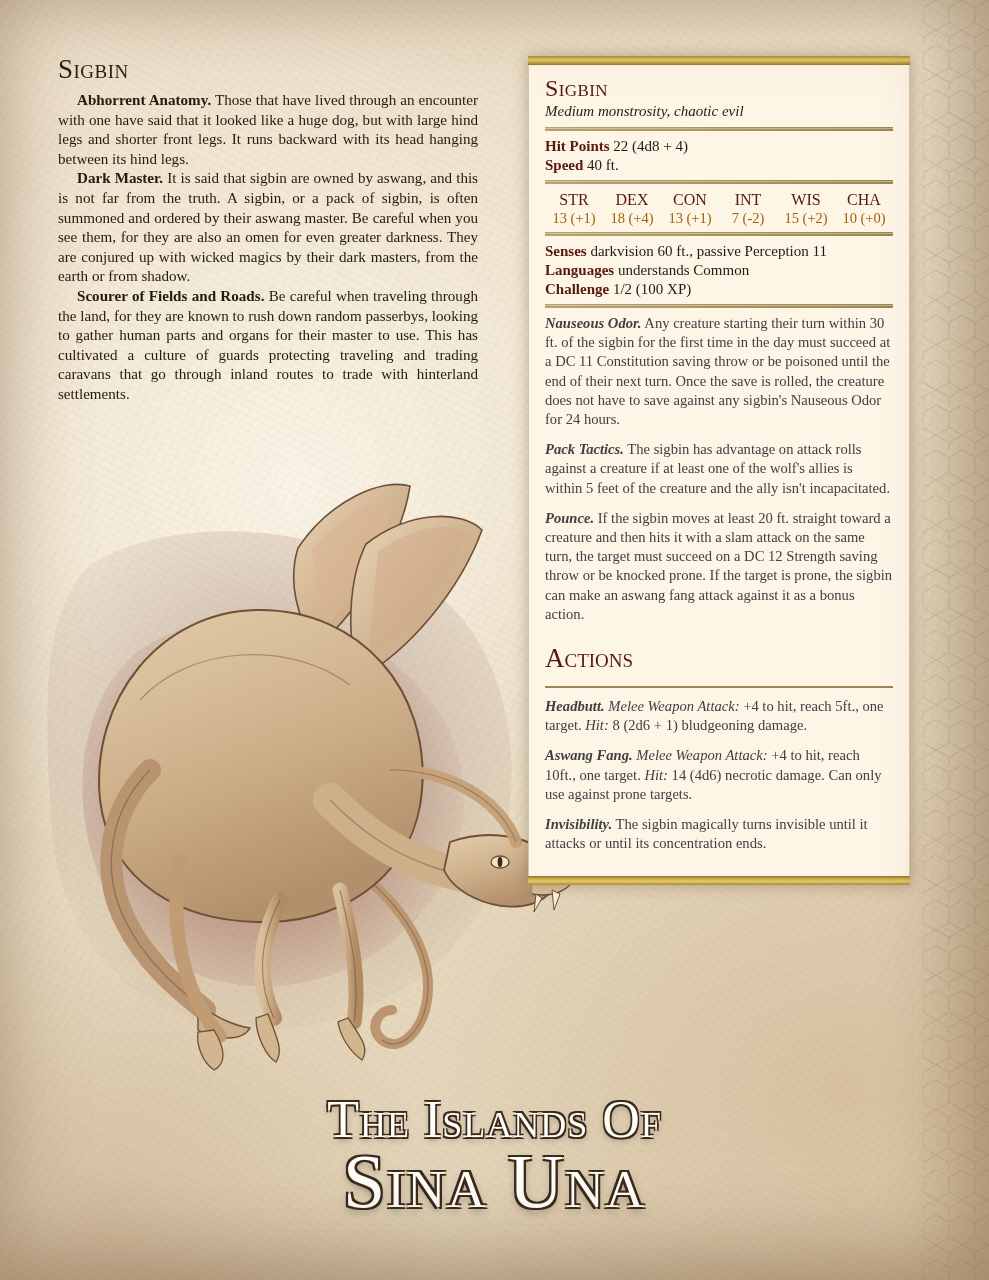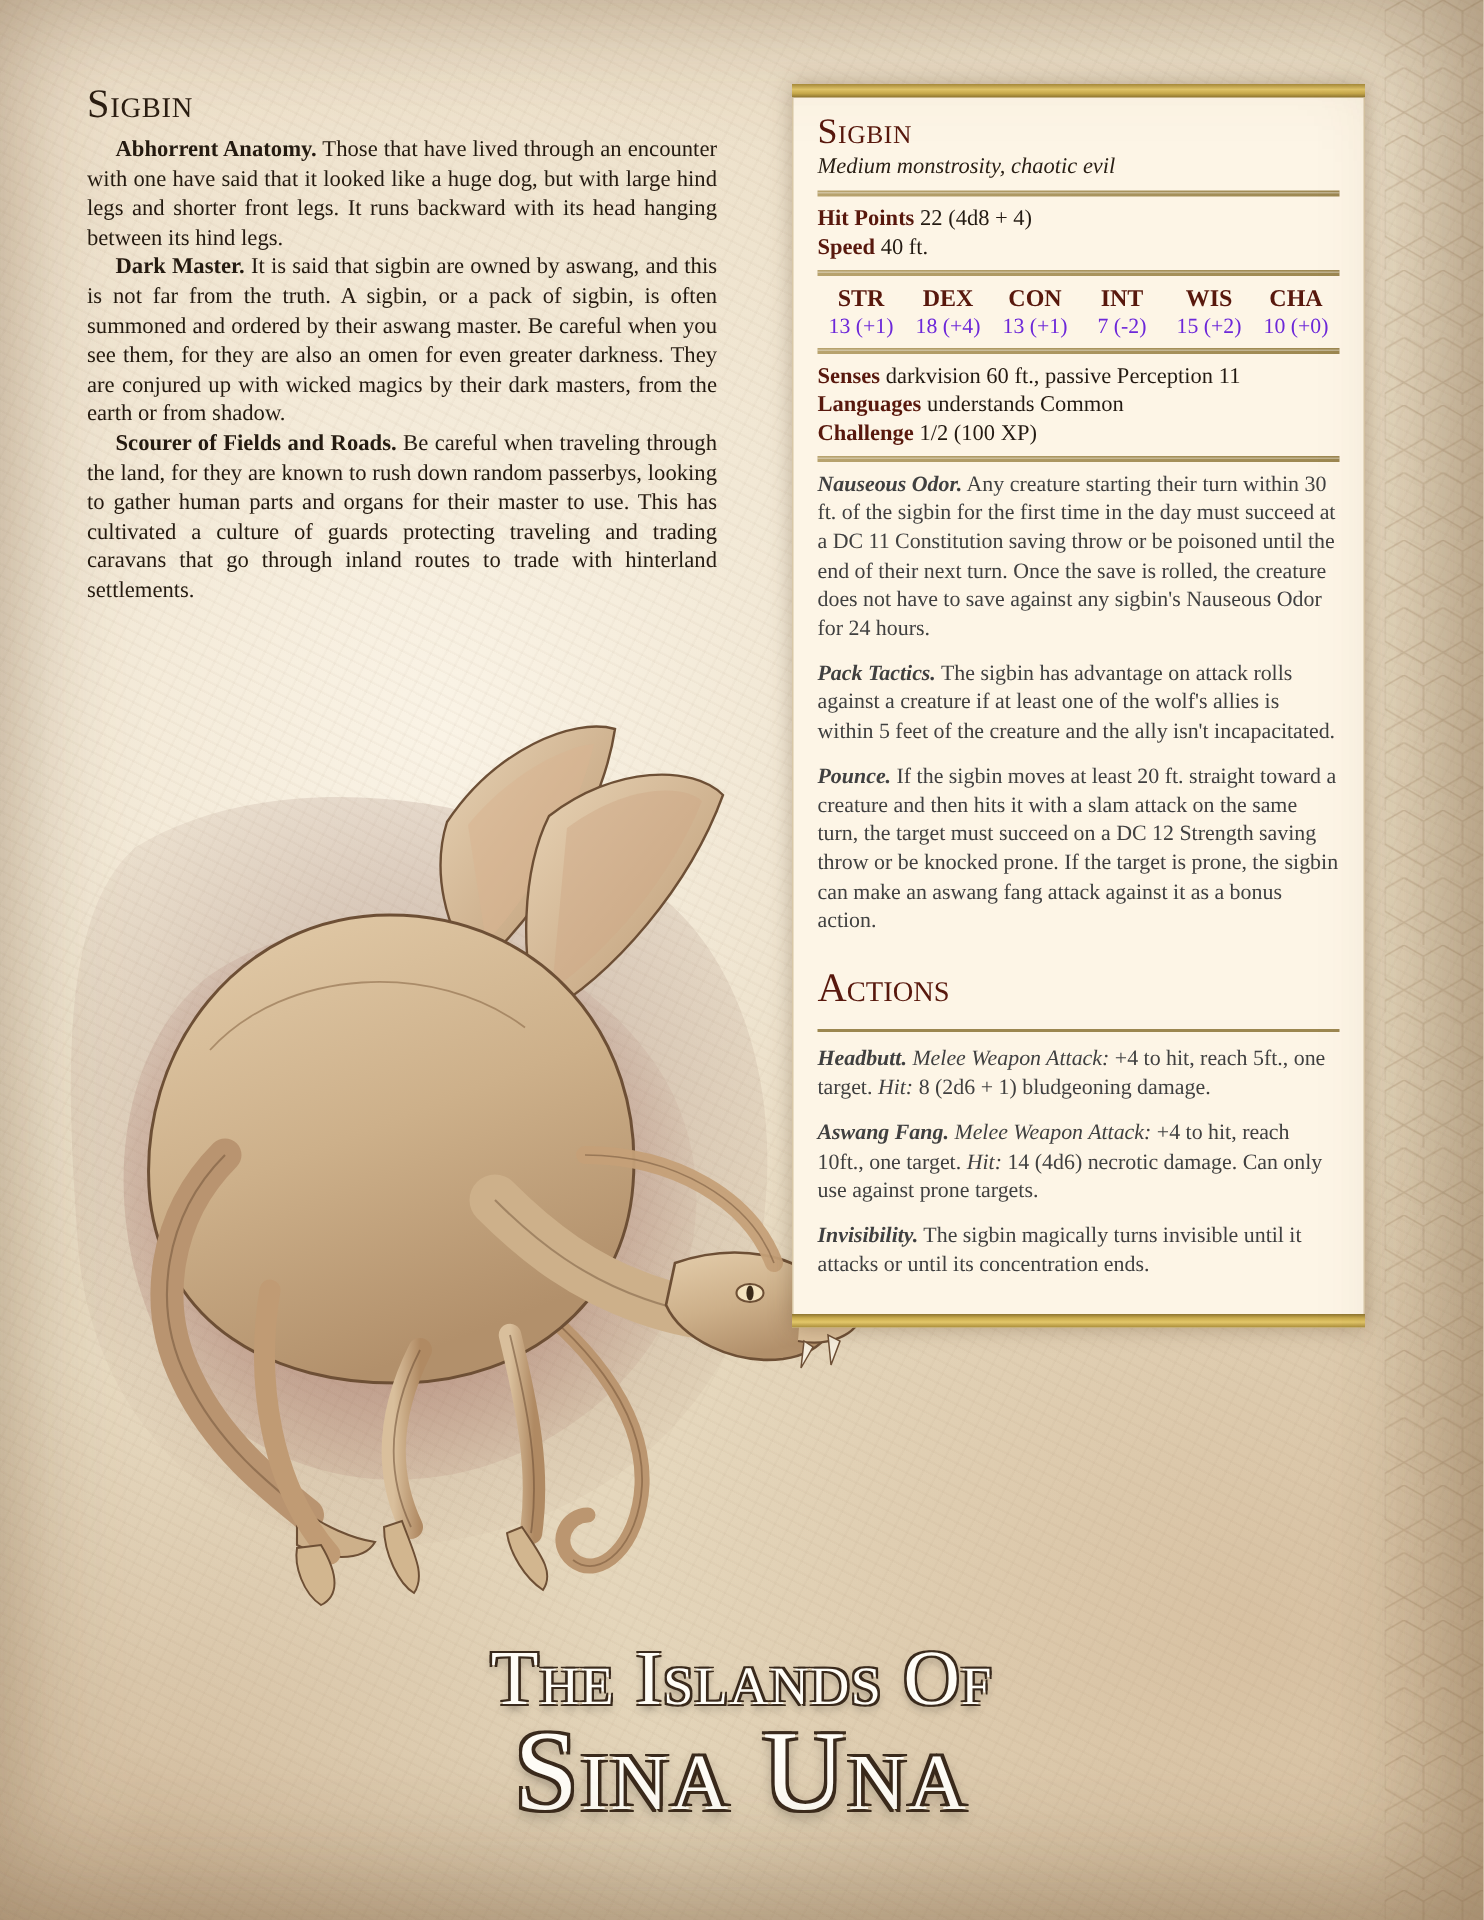--- a/index.html
+++ b/index.html
@@ -152,28 +152,28 @@
     display: flex;
     justify-content: space-between;
     text-align: center;
     margin: 3px 0 4px 0;
   }
   .ab {
     flex: 1 1 0;
   }
   .ab .lab {
     font-variant: small-caps;
-    font-weight: bold;
+    font-weight: normal;
     font-size: 16px;
     color: #58180d;
     line-height: 19px;
   }
   .ab .val {
     font-size: 14.5px;
-    color: #6d28d9;
+    color: #a16207;
     line-height: 18px;
   }
 
   .trait {
     font-size: 14.6px;
     line-height: 19.2px;
     margin: 0 0 11px 0;
     color: #404040;
     text-align: left;
   }

